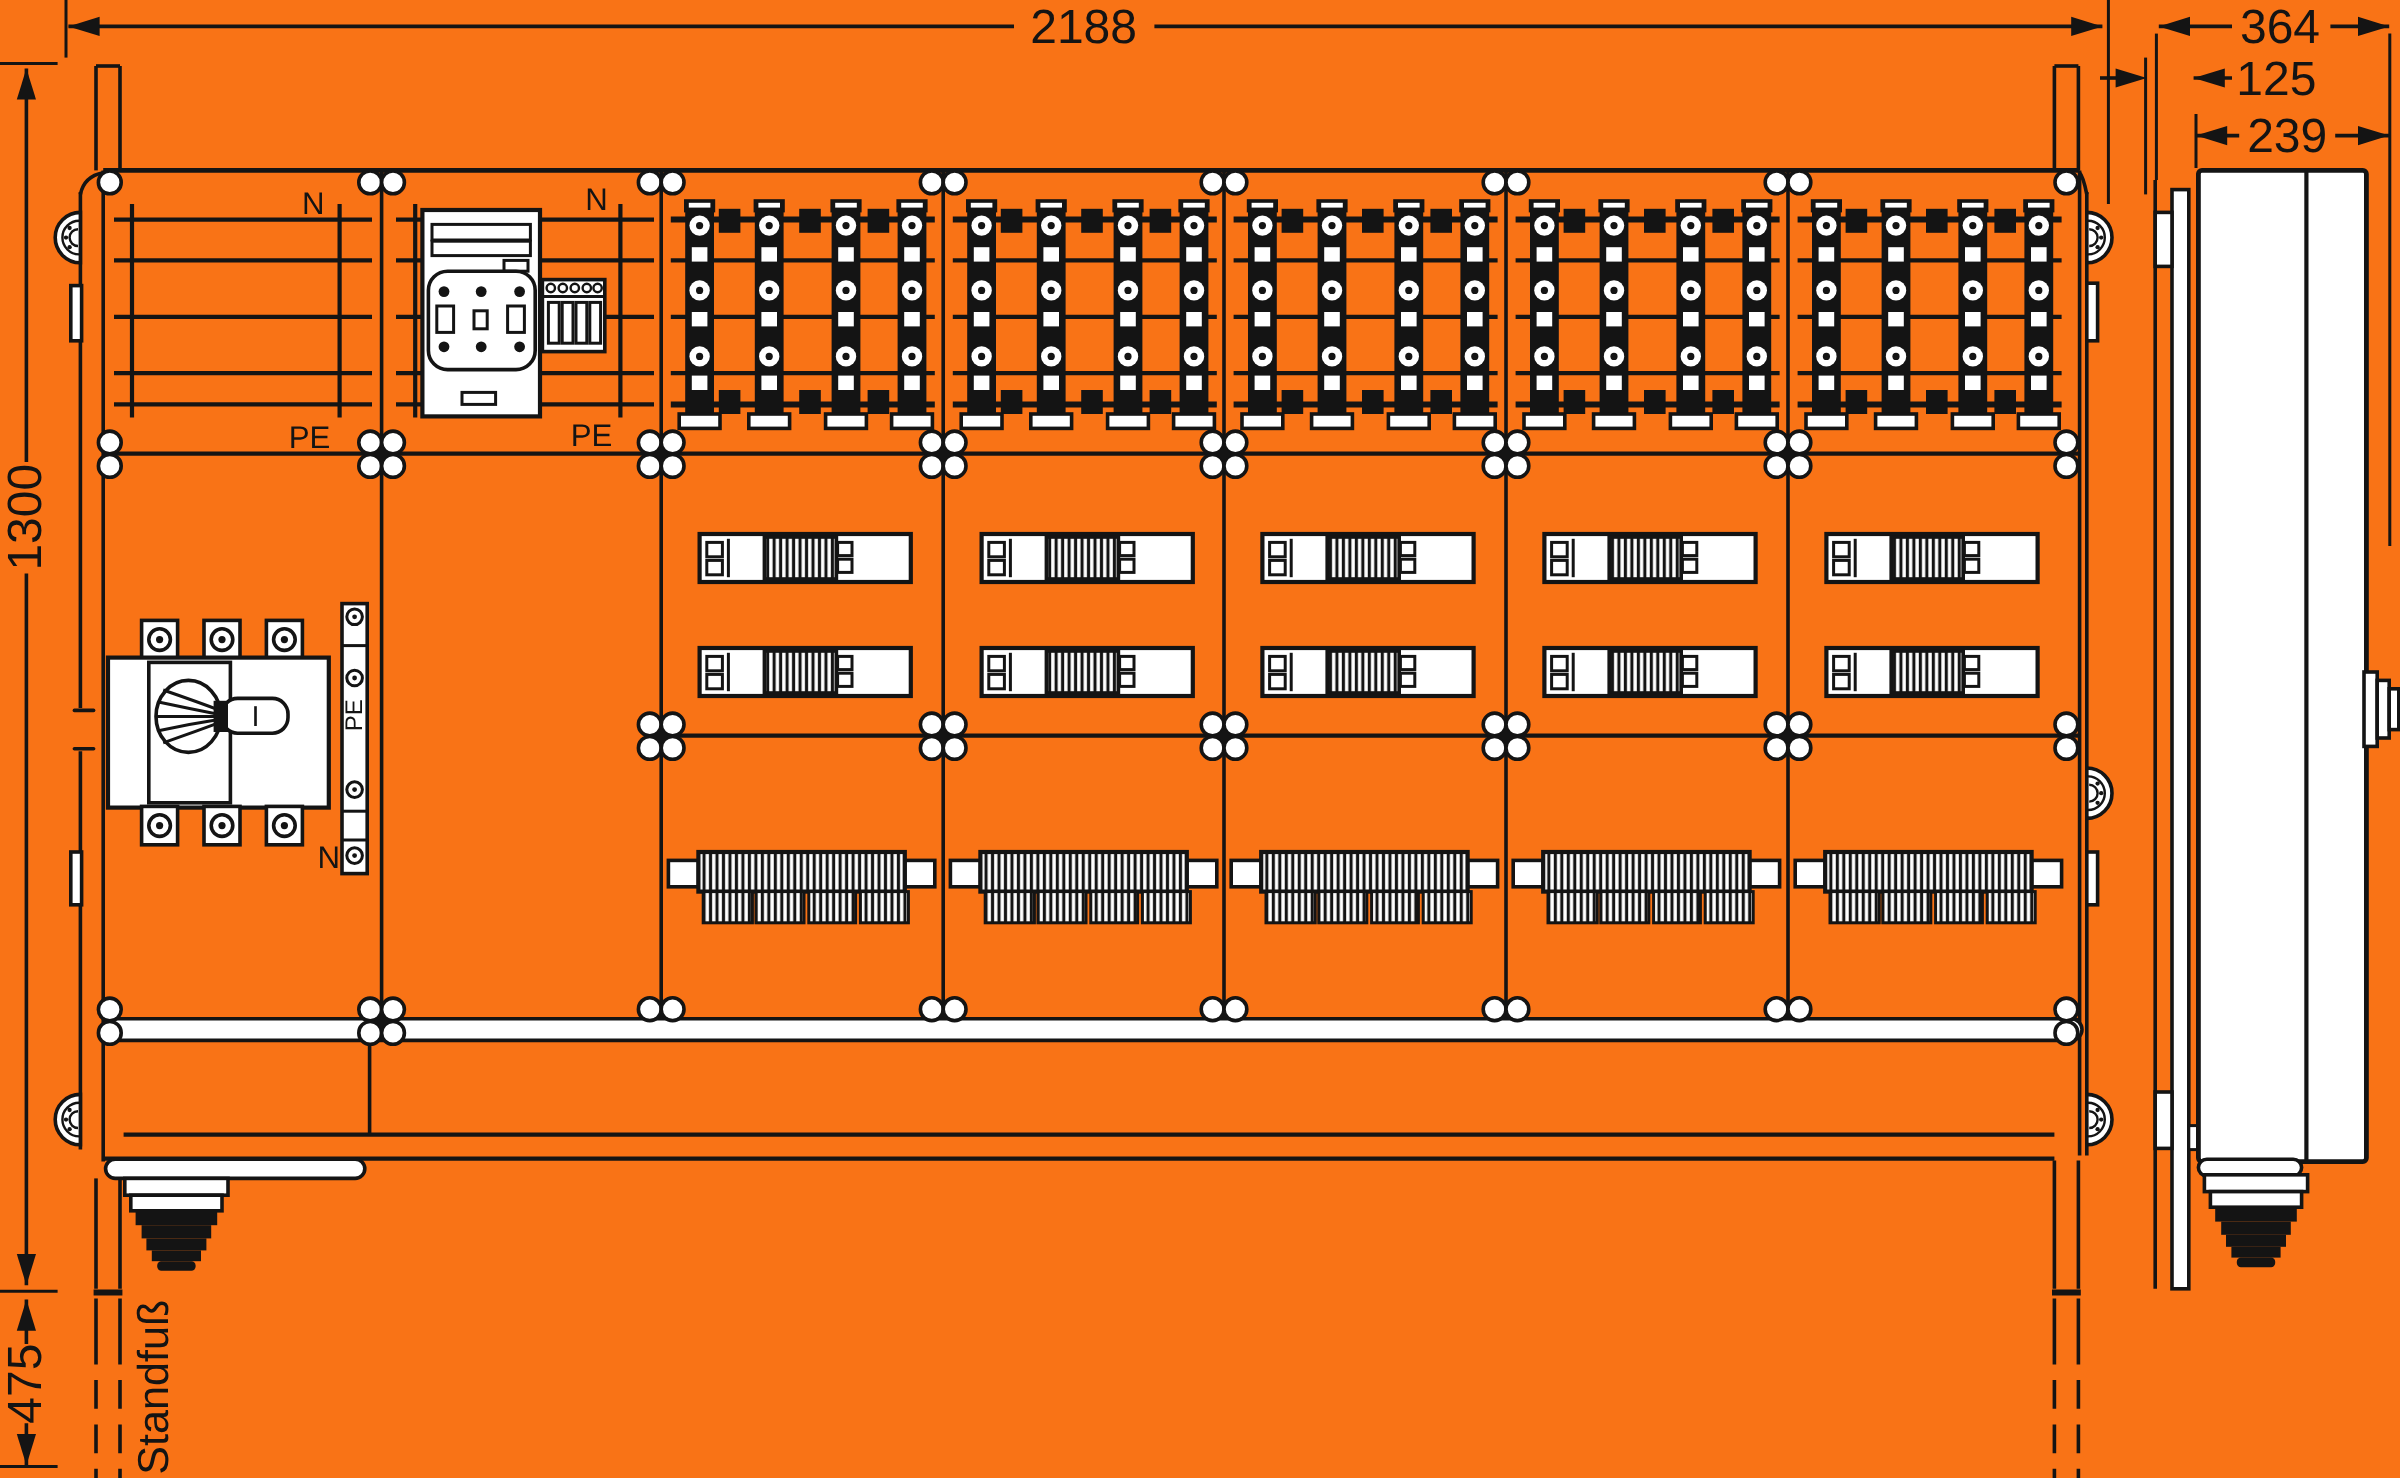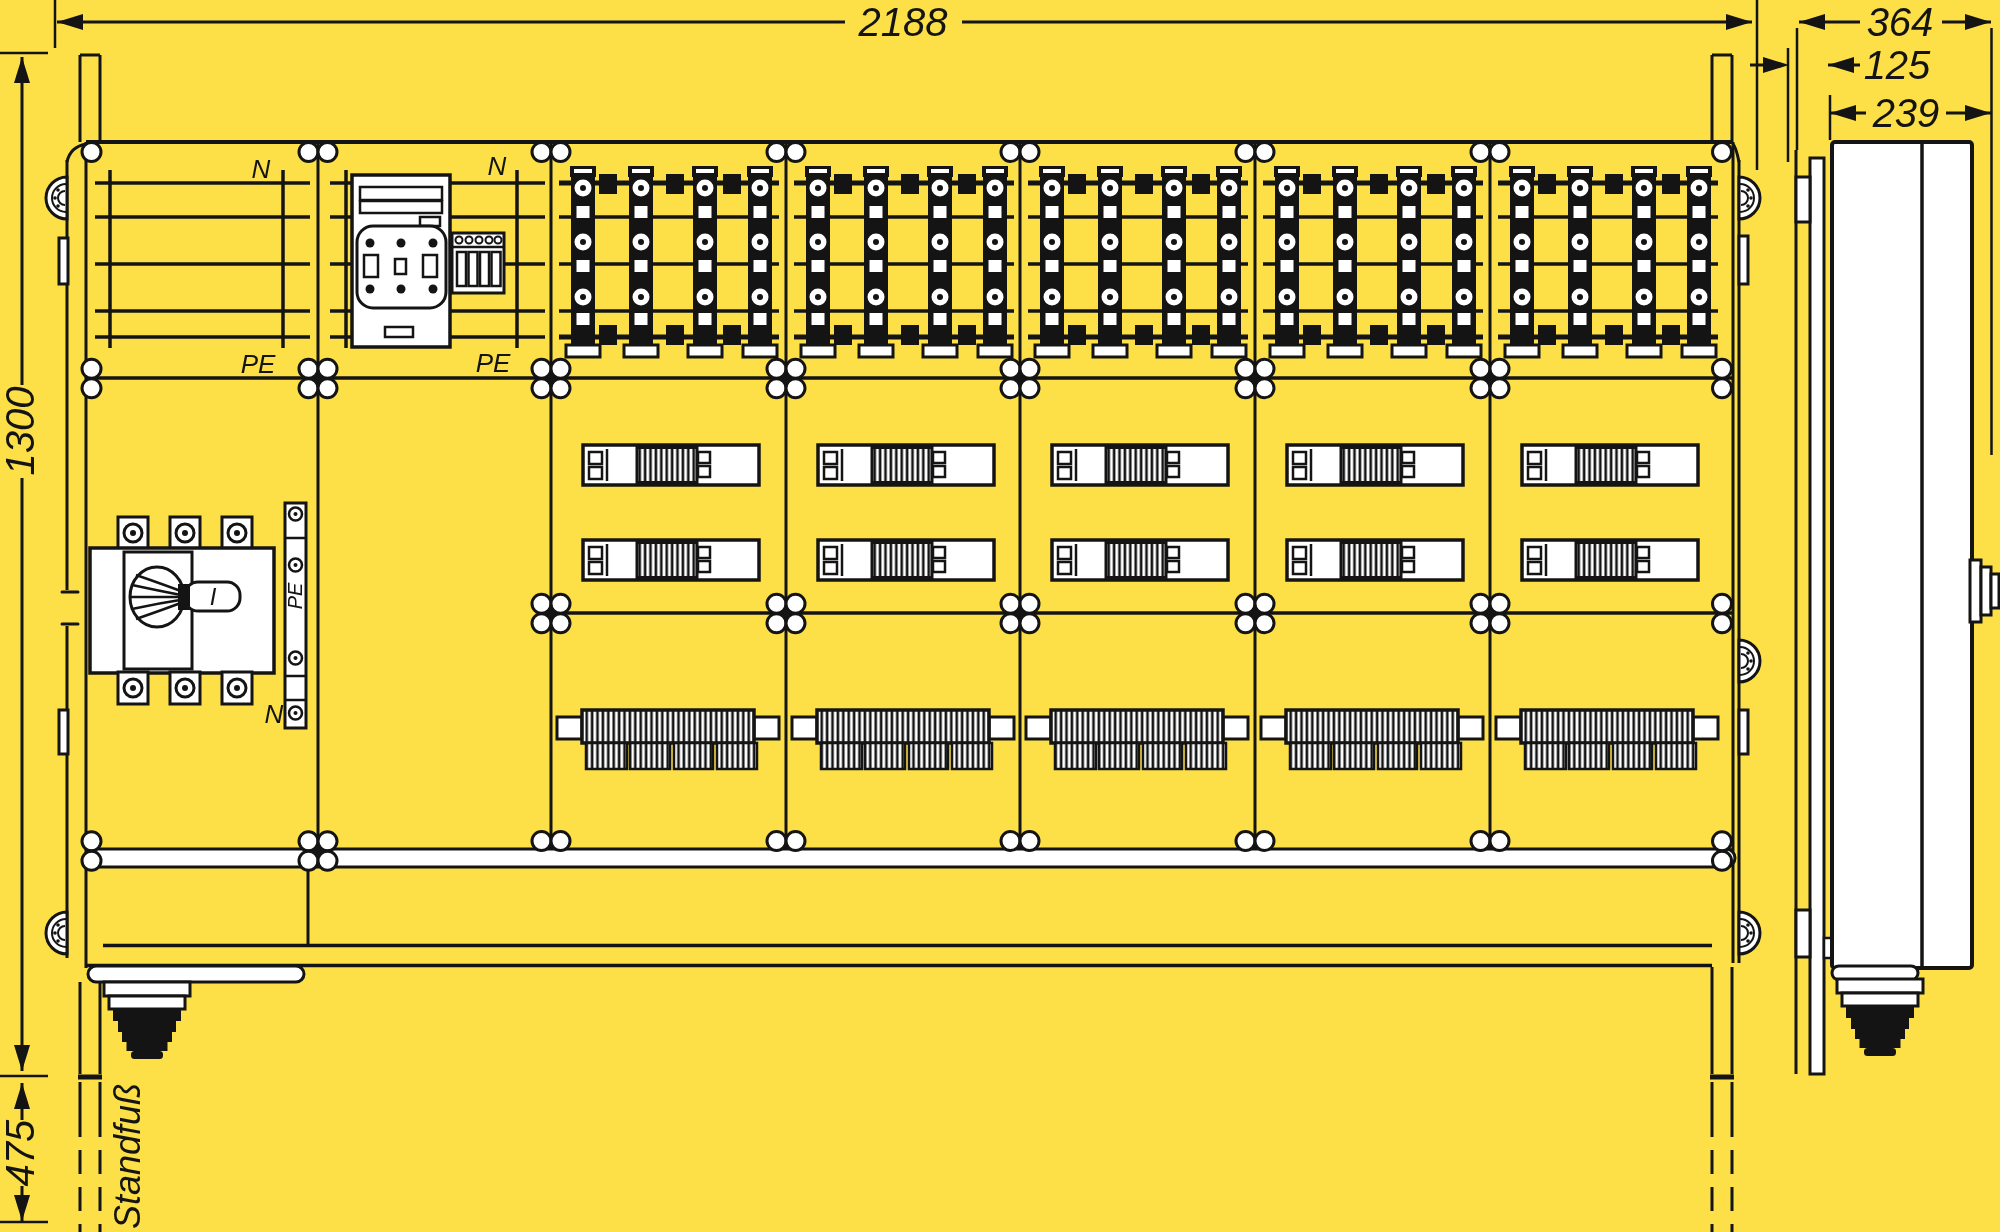--- a/index.html
+++ b/index.html
@@ -1,16 +1,16 @@
 <!DOCTYPE html>
 <html><head>
 <meta charset="utf-8">
 <style>
   html,body{margin:0;padding:0;background:#ffffff;}
-  .stage{position:relative;width:2000px;height:1232px;background:#fde047;overflow:hidden;font-style:italic;}
+  .stage{position:relative;width:2000px;height:1232px;background:#f97316;overflow:hidden;}
   svg{display:block;}
   svg text{font-family:"Liberation Sans","DejaVu Sans",sans-serif;fill:#141414;}
   .dimtxt{font-size:40px;}
   .lbltxt{font-size:26px;}
   .smltxt{font-size:20px;}
   .postxt{font-size:24px;}
   .standtxt{font-size:36px;}
 </style>
 </head>
 <body>

